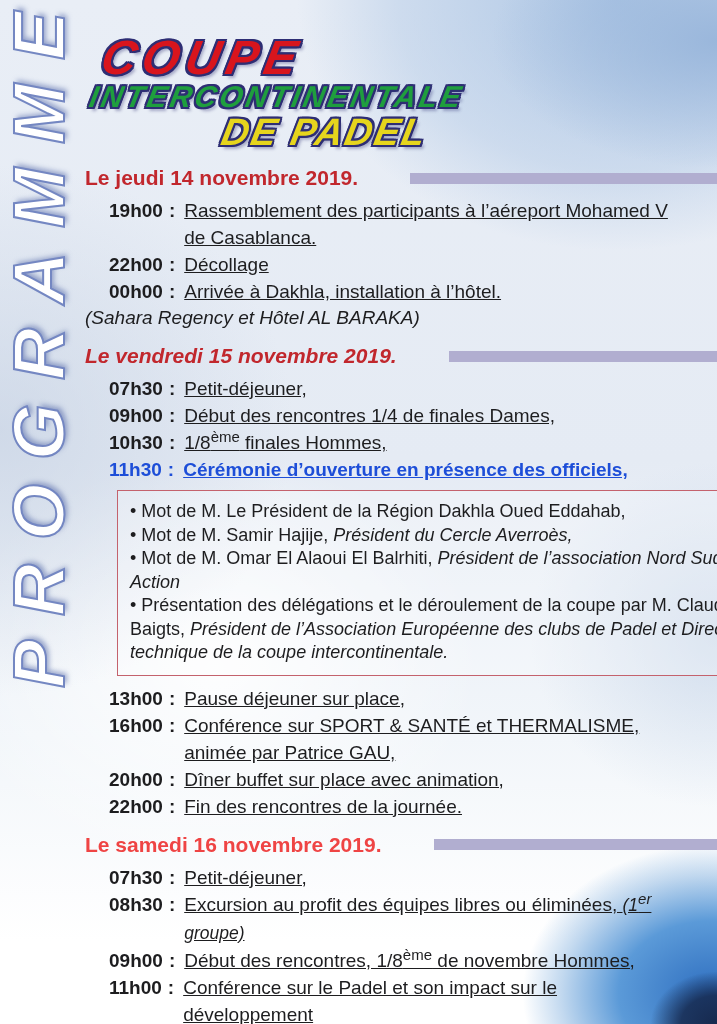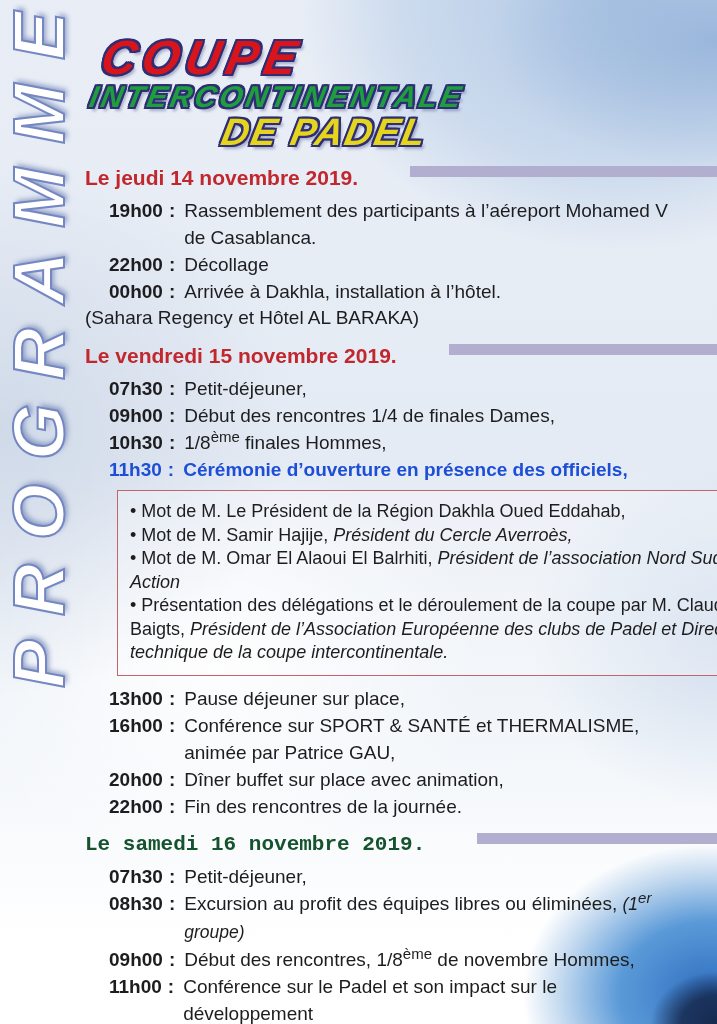--- a/index.html
+++ b/index.html
@@ -37,31 +37,31 @@
       -2px  2px 0 #2e2e74, 2px  2px 0 #2e2e74,
       -2px  0   0 #2e2e74, 2px  0   0 #2e2e74,
        0   -2px 0 #2e2e74, 0    2px 0 #2e2e74,
        4px  4px 3px rgba(46,46,116,.35);
   }
   .logo-line1{font-size:48px;line-height:44px;letter-spacing:6px;margin-left:14px;}
   .logo-line2{font-size:30px;line-height:30px;letter-spacing:3px;margin-left:2px;margin-top:2px;}
   .logo-line3{font-size:38px;line-height:36px;letter-spacing:2px;margin-left:134px;margin-top:2px;}
   
   .content{position:absolute;left:0;top:156px;right:0;padding-left:85px;}
-  .date-row{display:flex;align-items:flex-start;margin:10px 0 7px 0;gap:37px;}
+  .date-row{display:flex;align-items:center;margin:10px 0 7px 0;gap:37px;}
   .date-text{font-size:21px;font-weight:bold;white-space:nowrap;}
   .date-bar{flex:1;height:11px;margin-left:15px;}
   .row{display:flex;align-items:flex-start;line-height:27px;font-size:19px;max-width:706px;}
   .time{font-weight:bold;min-width:48px;white-space:nowrap;margin-left:24px;}
   .sep{font-weight:bold;padding:0 9px 0 6px;}
-  .desc{flex:1;padding-right:30px;}
+  .desc{flex:1;padding-right:30px;text-decoration:underline;}
   .row.highlight, .row.highlight .time, .row.highlight .sep, .row.highlight .desc{
     font-weight:bold;
   }
-  .note{font-size:19px;line-height:26px;}
+  .note{font-style:italic;font-size:19px;line-height:26px;}
   sup.sp{font-size:15px;vertical-align:super;line-height:0;}
   .it{font-style:italic;}
   .paren{font-style:italic;font-size:17.5px;}
   
   .speech-box{
     margin:7px 0 9px 32px;width:662px;box-sizing:border-box;
     border:1px solid #c4626d;background:rgba(255,255,255,.25);
     padding:9px 12px 10px 12px;
     font-size:18px;line-height:23.5px;
   }
@@ -95,21 +95,21 @@
     <span class="sep">:</span>
     <span class="desc">Décollage</span>
   </div>
   <div class="row">
     <span class="time">00h00</span>
     <span class="sep">:</span>
     <span class="desc">Arrivée à Dakhla, installation à l’hôtel.</span>
   </div>
   <div class="note">(Sahara Regency et Hôtel AL BARAKA)</div>
 
-  <div class="date-row" style="margin-top:13px;">
+  <div class="date-row" style="margin-top:13px;font-style:italic;">
     <span class="date-text" style="color:#c1272d;">Le vendredi 15 novembre 2019.</span>
     <div class="date-bar" style="background:#b1aed0;"></div>
   </div>
 
   <div class="row">
     <span class="time">07h30</span>
     <span class="sep">:</span>
     <span class="desc">Petit-déjeuner,</span>
   </div>
   <div class="row">
@@ -153,21 +153,21 @@
     <span class="sep">:</span>
     <span class="desc">Dîner buffet sur place avec animation,</span>
   </div>
   <div class="row">
     <span class="time">22h00</span>
     <span class="sep">:</span>
     <span class="desc">Fin des rencontres de la journée.</span>
   </div>
 
   <div class="date-row" style="margin-top:13px;">
-    <span class="date-text" style="color:#14532d;font-family:Liberation Mono, monospace;">Le samedi 16 novembre 2019.</span>
+    <span class="date-text" style="color:#ef4444;">Le samedi 16 novembre 2019.</span>
     <div class="date-bar" style="background:#b1aed0;"></div>
   </div>
 
   <div class="row">
     <span class="time">07h30</span>
     <span class="sep">:</span>
     <span class="desc">Petit-déjeuner,</span>
   </div>
   <div class="row">
     <span class="time">08h30</span>

